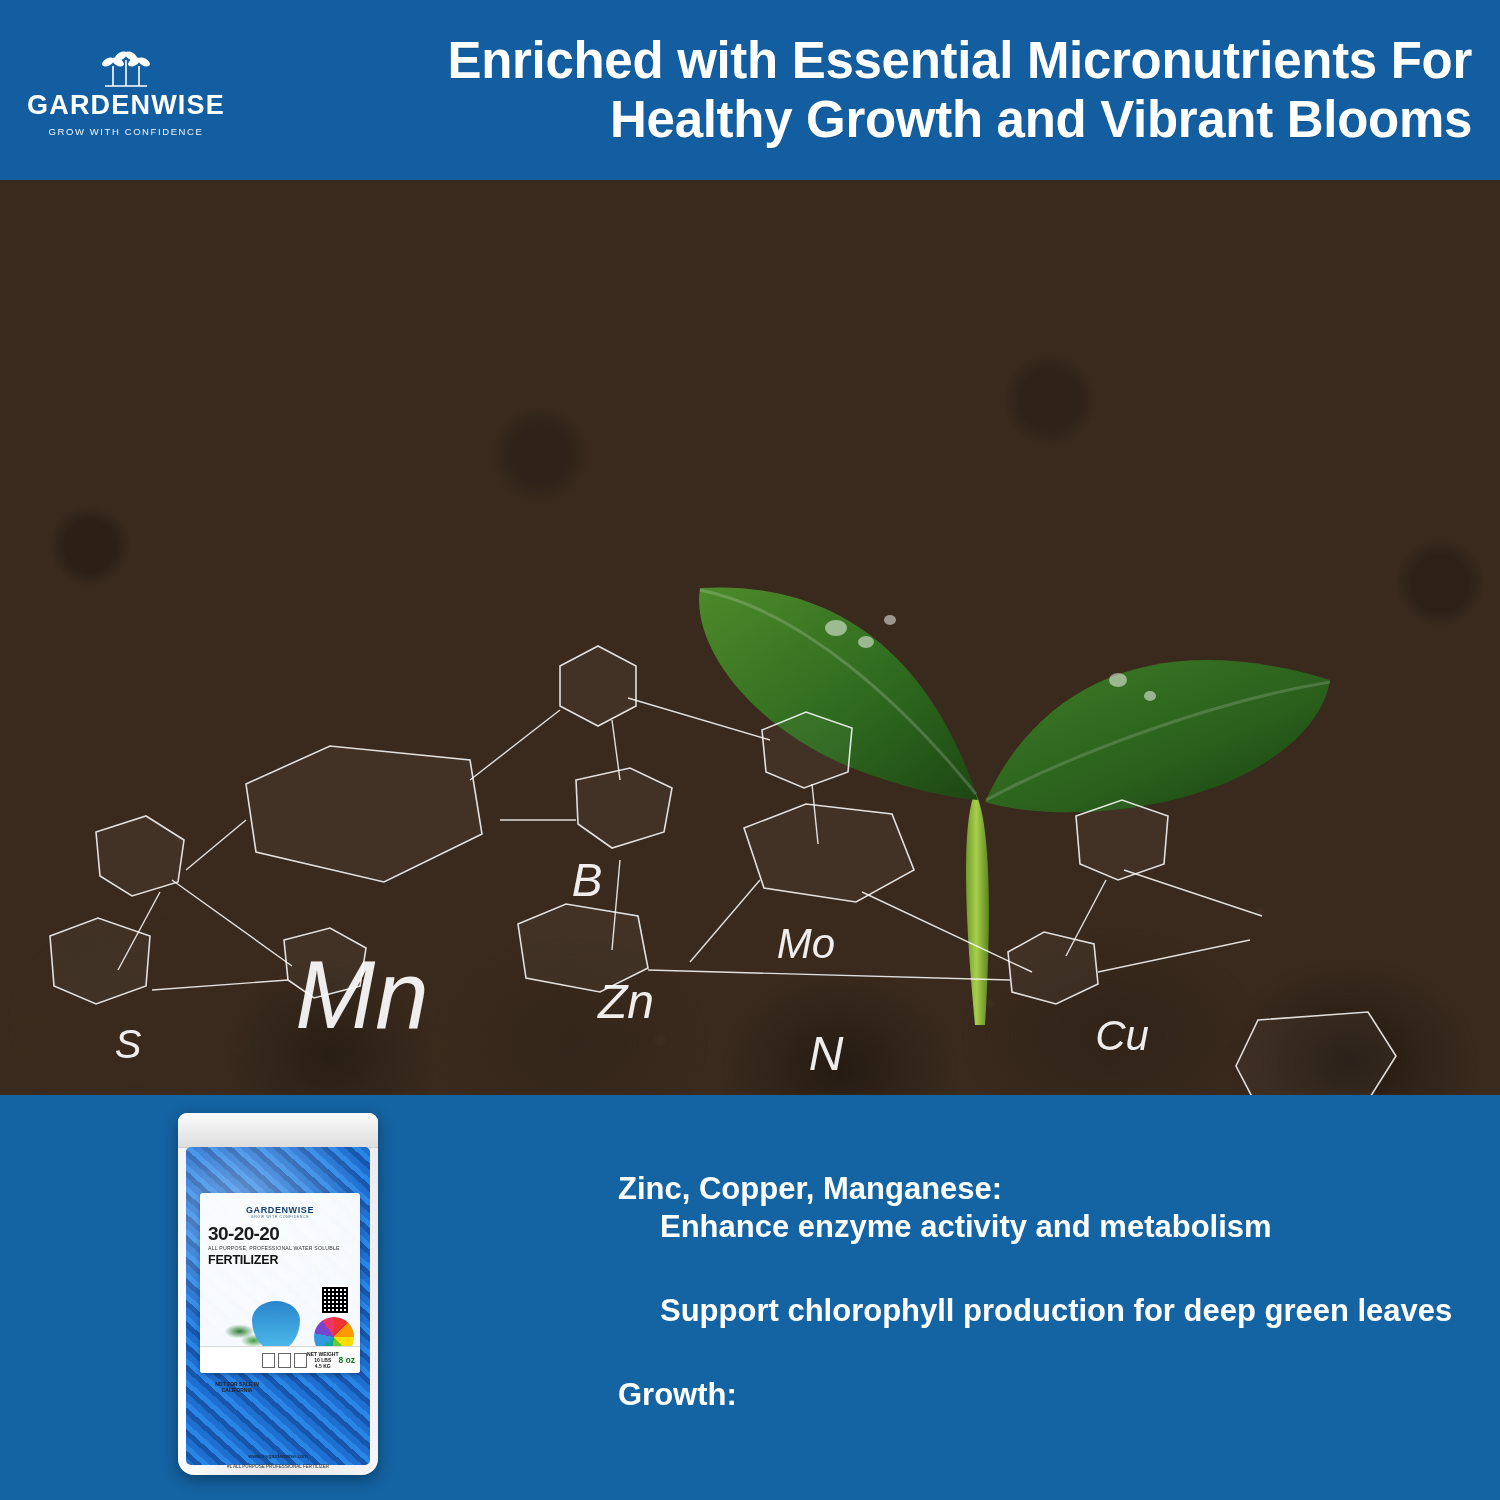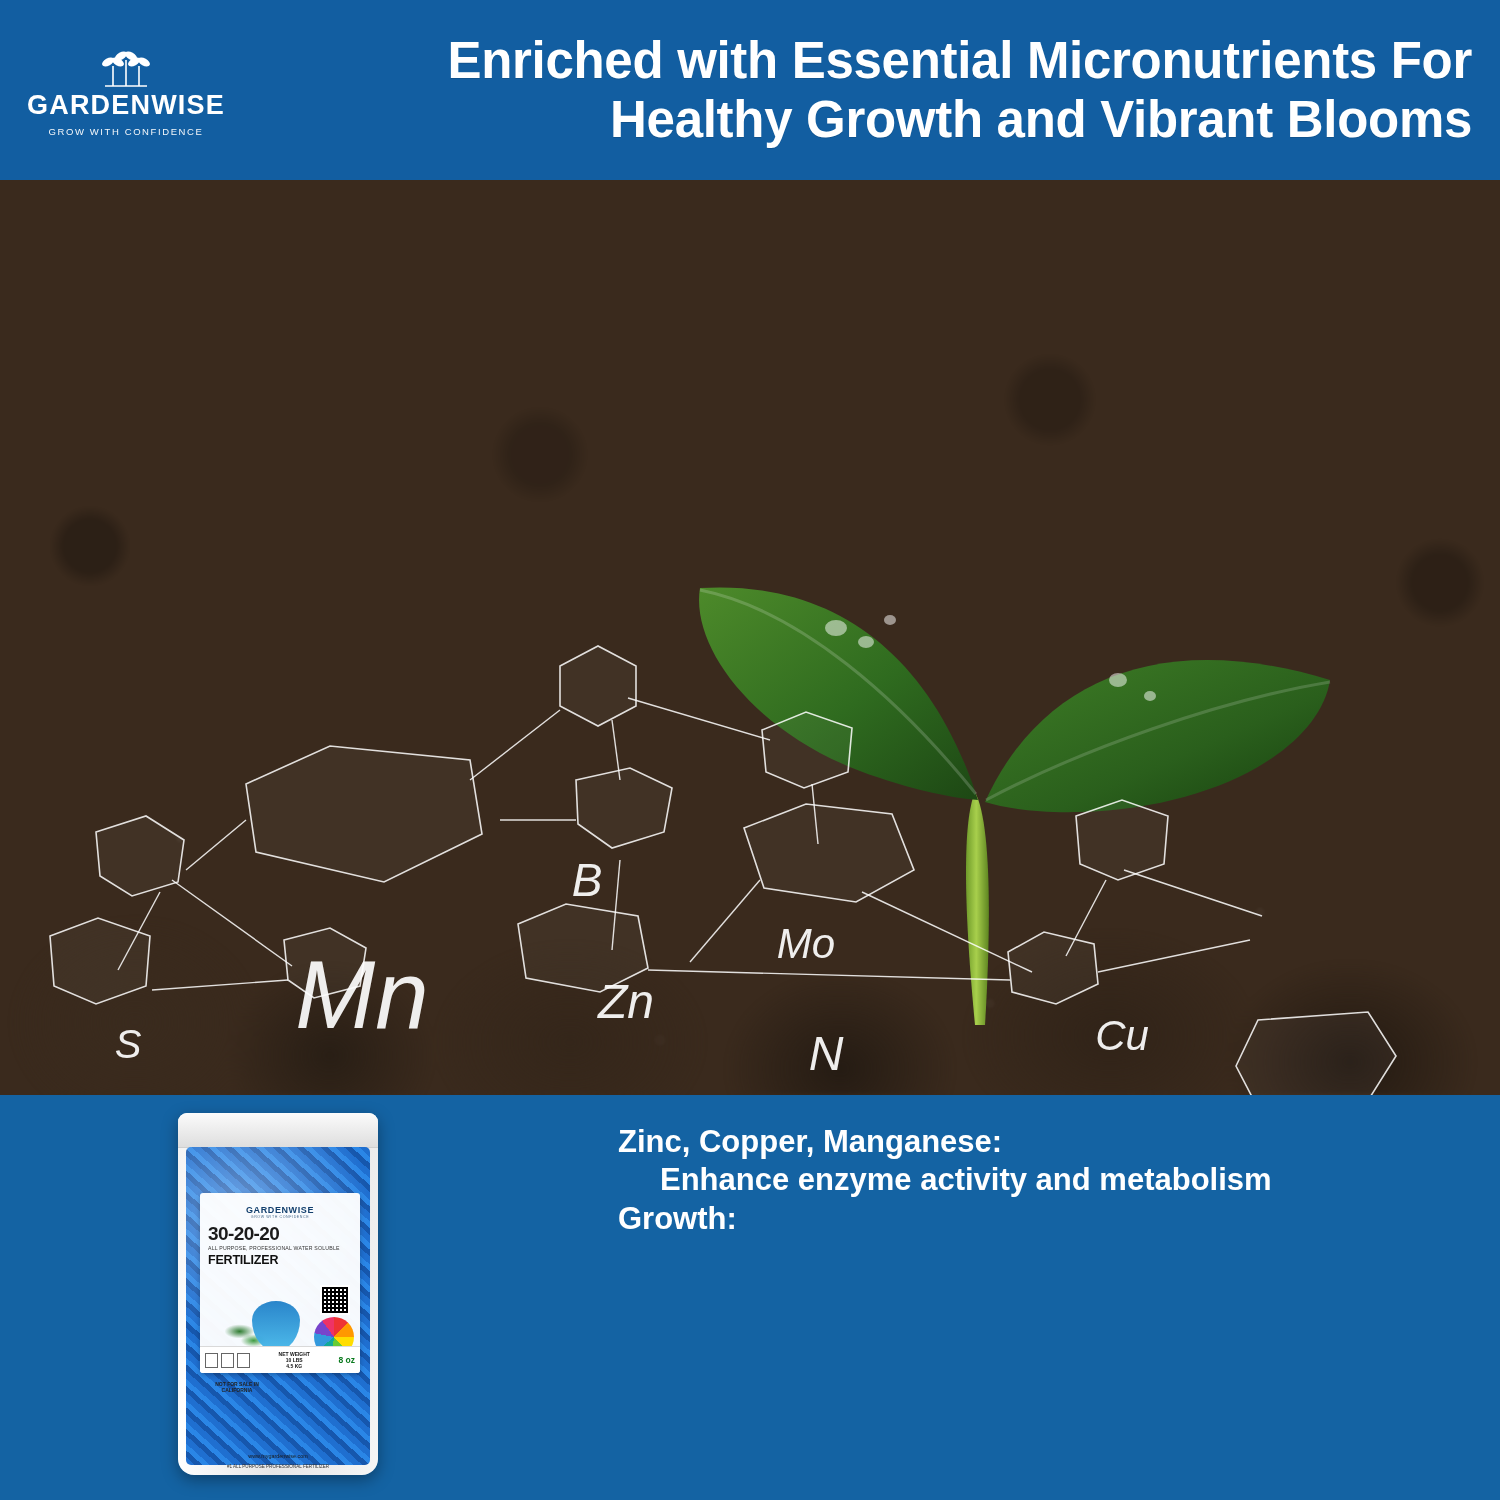--- a/index.html
+++ b/index.html
@@ -157,21 +157,21 @@
   }
   .pack-wrap {
     flex: 0 0 600px;
     position: relative;
   }
   .benefits {
     flex: 1 1 auto;
     padding: 28px 40px 0 18px;
     color: #ffffff;
   }
-  .benefit { margin-bottom: 2px; }
+  .benefit { margin-bottom: 2px; margin-top: 47px; }
   .benefit-title {
     font-size: 31px;
     font-weight: bold;
     line-height: 1.22;
   }
   .benefit-text {
     font-size: 31px;
     line-height: 1.2;
     padding-left: 42px;
     font-weight: 700;
@@ -297,21 +297,21 @@
       radial-gradient(ellipse 34% 20% at 66% 60%, #3f9c42, rgba(0,0,0,0) 70%);
   }
   .pl-footer {
     position: absolute;
     left: 0; right: 0; bottom: 0;
     height: 26px;
     background: #ffffff;
     border-top: 1px solid #d9d9d9;
     display: flex;
     align-items: center;
-    justify-content: space-between;
+    justify-content: flex-end;
     padding: 0 5px;
   }
   .pl-icons { display: flex; gap: 3px; }
   .pl-icons span {
     width: 11px; height: 13px;
     border: .8px solid #666;
     display: block;
   }
   .pl-net {
     font-size: 5px;
@@ -512,19 +512,20 @@
         <div class="pouch-bottomline">#1 ALL PURPOSE PROFESSIONAL FERTILIZER</div>
       </div>
     </div>
 
     <div class="benefits">
       <div class="benefit">
         <div class="benefit-title">Zinc, Copper, Manganese:</div>
         <div class="benefit-text">Enhance enzyme activity and metabolism</div>
       </div>
       <div class="benefit">
+        <div class="benefit-text">Support chlorophyll production for deep green leaves</div>
       </div>
       <div class="benefit">
         <div class="benefit-title">Growth:</div>
       </div>
     </div>
   </div>
 </div>
 
 </body></html>

